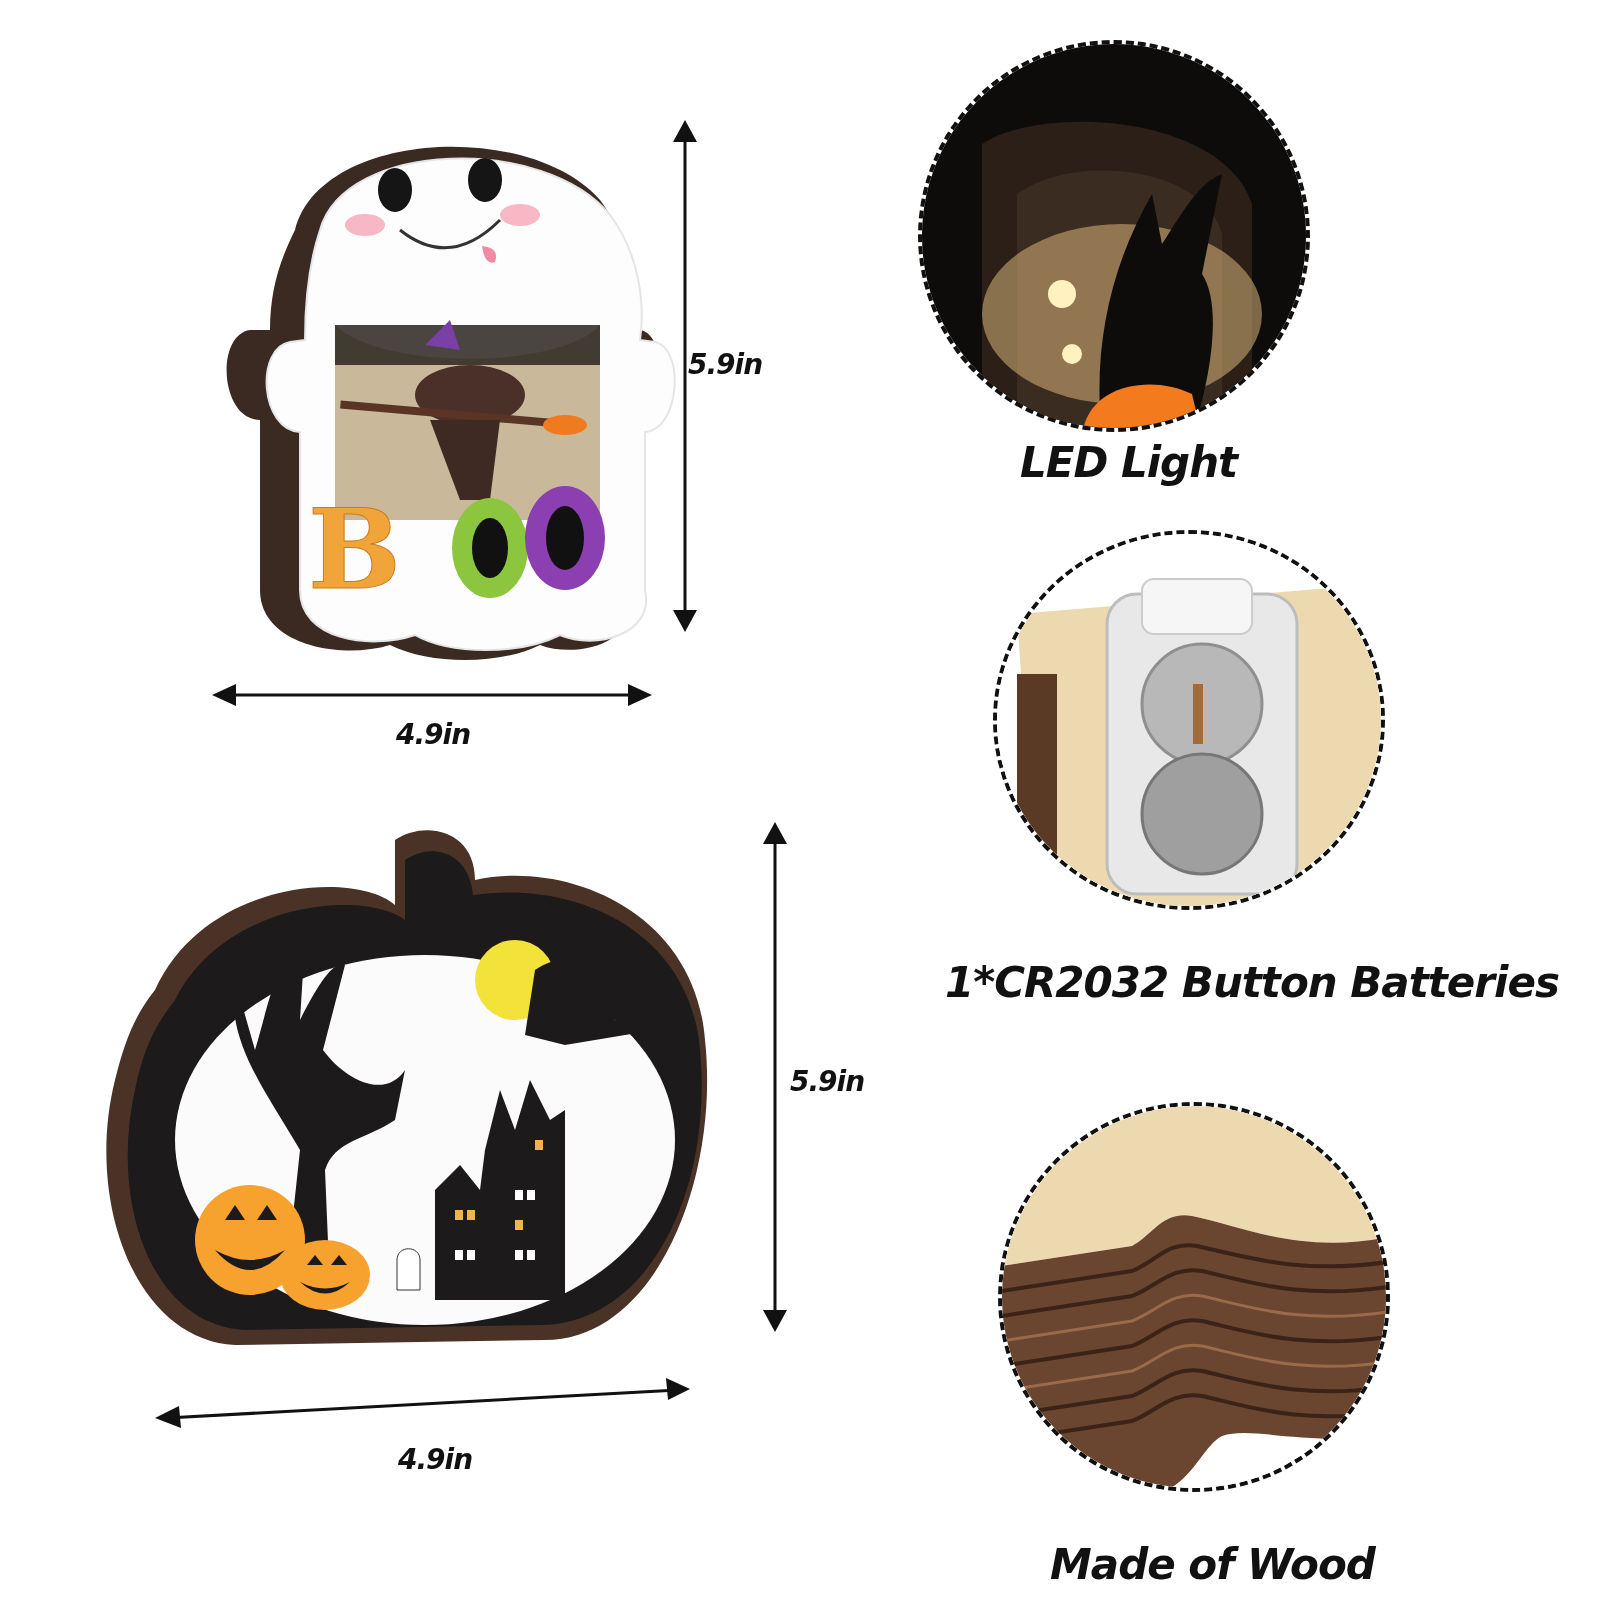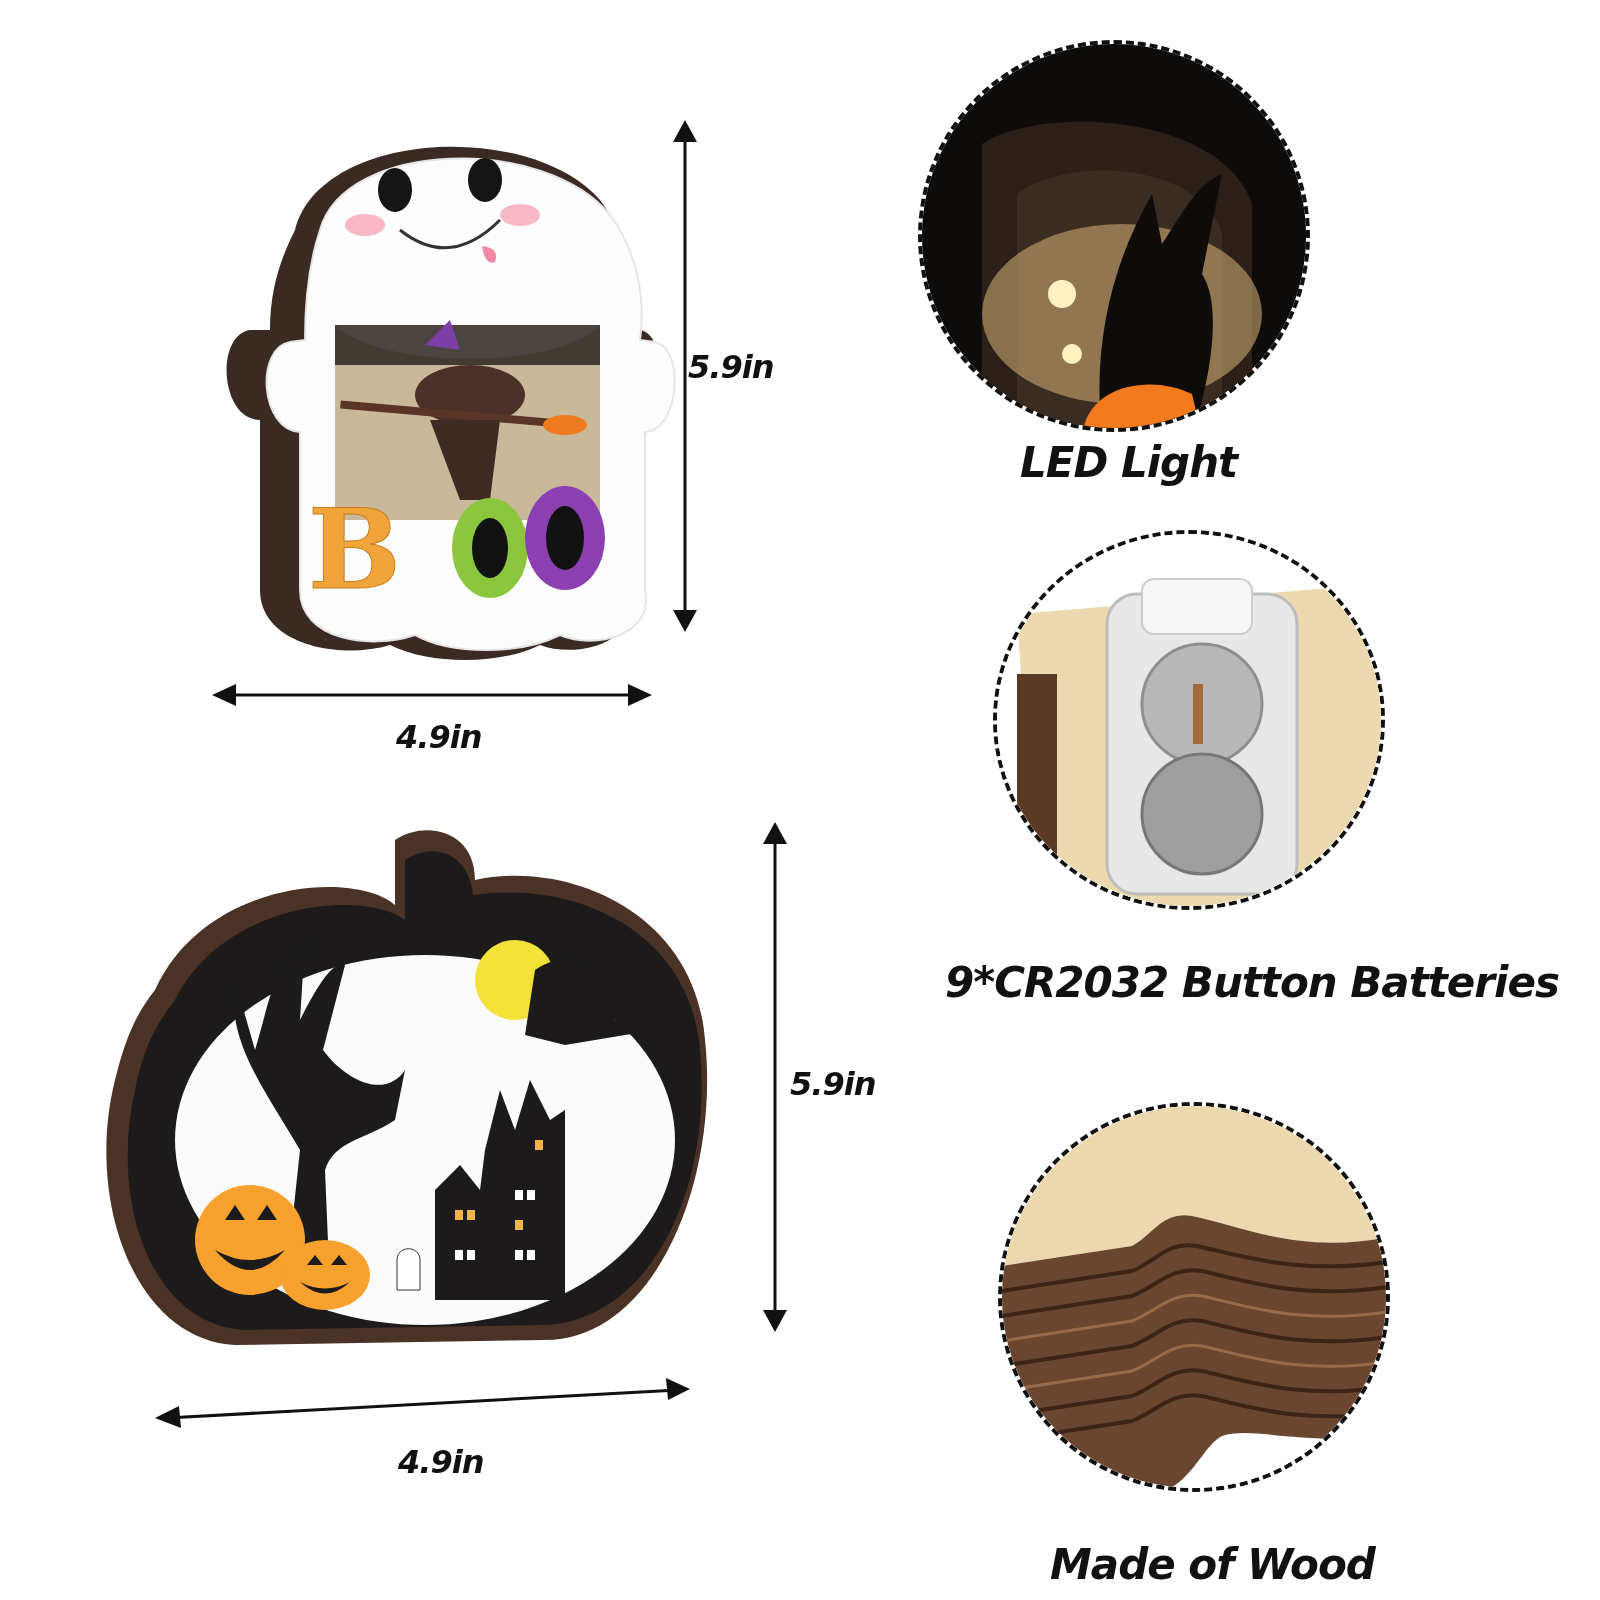--- a/index.html
+++ b/index.html
@@ -1,19 +1,19 @@
 <!DOCTYPE html>
 <html><head>
 <meta charset="utf-8">
 <style>
   html,body{margin:0;padding:0;background:#ffffff;}
   body{width:1600px;height:1600px;position:relative;overflow:hidden;font-family:"DejaVu Sans",sans-serif;}
   .abs{position:absolute;}
   .label{position:absolute;font-family:"DejaVu Sans",sans-serif;font-weight:bold;font-style:italic;color:#111;letter-spacing:-1px;white-space:nowrap;}
-  .dim{font-size:32px;}
+  .dim{font-size:28px;}
   .feat{font-size:42px;}
   .circle{position:absolute;border-radius:50%;border:4px dashed #111;overflow:hidden;box-sizing:border-box;}
   svg{display:block;}
 </style>
 </head>
 <body>
 
 <div class="abs" style="left:200px;top:120px;width:480px;height:540px;">
   <svg width="480" height="540" viewBox="0 0 480 540">
 
@@ -149,21 +149,21 @@
     <rect width="392" height="380" fill="#ffffff"></rect>
     <path d="M20,80 L380,50 L392,380 L40,380 Z" fill="#ecd9b0"></path>
     <path d="M20,140 L60,140 L60,380 L20,380 Z" fill="#5a3a24"></path>
     <rect x="110" y="60" width="190" height="300" rx="30" fill="#e8e8e8" stroke="#bdbdbd" stroke-width="3"></rect>
     <rect x="145" y="45" width="110" height="55" rx="12" fill="#f6f6f6" stroke="#ccc" stroke-width="2"></rect>
     <circle cx="205" cy="170" r="60" fill="#b8b8b8" stroke="#8f8f8f" stroke-width="3"></circle>
     <circle cx="205" cy="280" r="60" fill="#9f9f9f" stroke="#777" stroke-width="3"></circle>
     <rect x="196" y="150" width="10" height="60" fill="#a36a3a"></rect>
   </svg>
 </div>
-<div class="label feat" style="left:945px;top:958px;">9*CR2032 Button Batteries</div>
+<div class="label feat" style="left:945px;top:958px;">1*CR2032 Button Batteries</div>
 
 <div class="circle" style="left:998px;top:1102px;width:392px;height:390px;">
   <svg width="392" height="390" viewBox="0 0 392 390">
     <rect width="392" height="390" fill="#ffffff"></rect>
     <path d="M0,0 L392,0 L392,130 C300,150 240,120 190,110 C160,105 150,130 130,140 L0,160 Z" fill="#ecd9b0"></path>
     <g>
       <path d="M0,160 L130,140 C150,130 160,105 190,110 C240,120 300,150 392,130 L392,330 C300,340 250,320 220,330 C200,340 190,380 150,390 L0,390 Z" fill="#6a4530"></path>
       <path d="M0,185 L130,165 C155,155 165,135 195,140 C240,150 300,170 392,155" stroke="#3b2417" stroke-width="4" fill="none"></path>
       <path d="M0,210 L130,190 C155,180 170,160 200,165 C245,175 300,195 392,180" stroke="#3b2417" stroke-width="4" fill="none"></path>
       <path d="M0,235 L130,215 C155,205 170,185 200,190 C245,200 300,220 392,205" stroke="#9a6b48" stroke-width="3" fill="none"></path>

